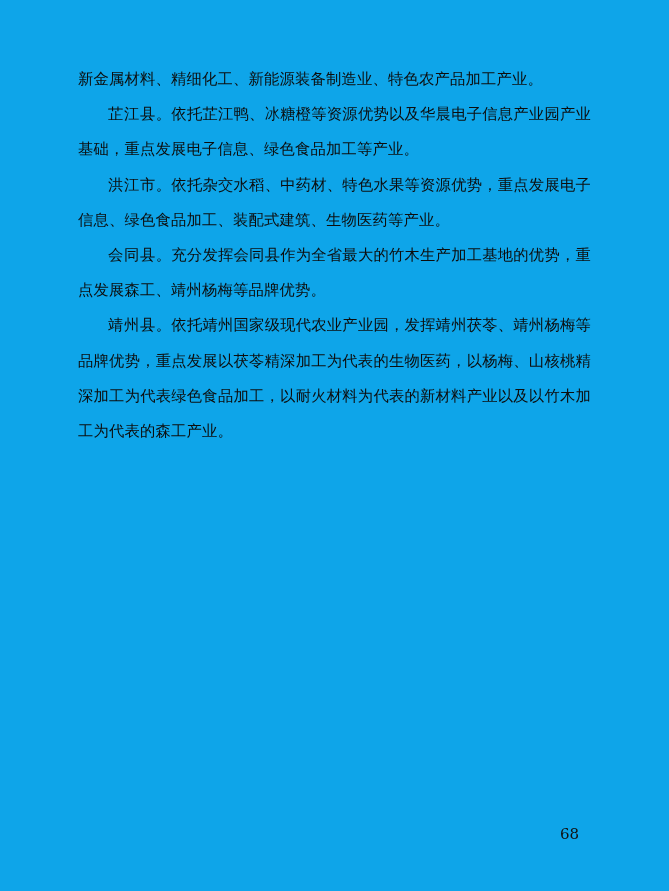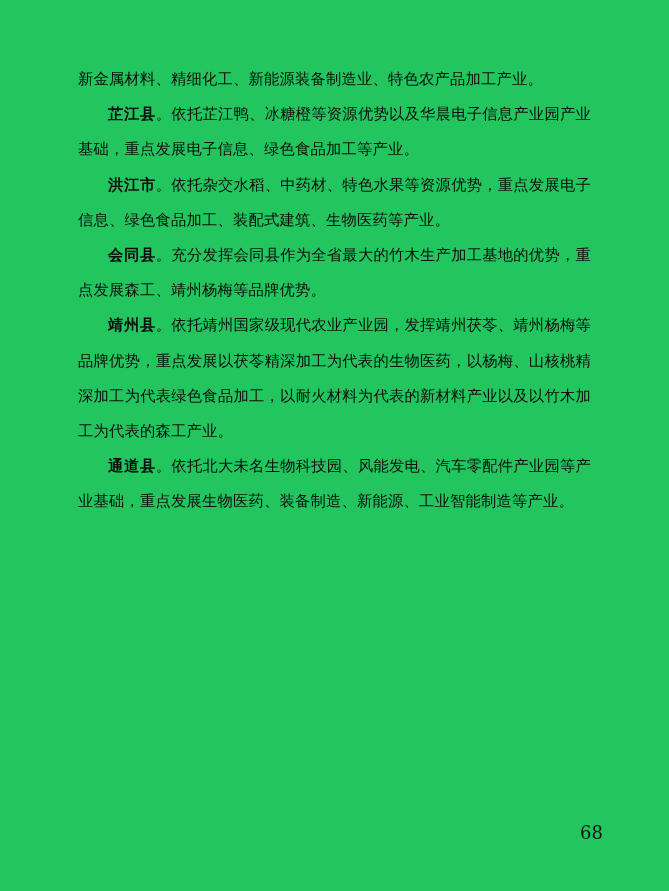--- a/index.html
+++ b/index.html
@@ -13,46 +13,46 @@
     font-family: "DejaVu Serif", "Liberation Serif", serif;
     color: #000000;
     overflow: hidden;
   }
   .page {
     position: relative;
     width: 669px;
     height: 891px;
     box-sizing: border-box;
     padding: 62px 78px 40px 78px;
-    background: #22c55e;
+    background: #0ea5e9;
   }
   .doc-body {
     font-size: 15.3px;
     line-height: 35.2px;
     text-align: justify;
     text-justify: inter-ideograph;
     letter-spacing: 0.2px;
     color: #0d0d0d;
   }
   .para {
     margin: 0;
     text-indent: 0;
   }
   .para.indent {
     text-indent: 30px;
   }
   .lead {
-    font-weight: bold;
+    font-weight: normal;
     letter-spacing: 0.6px;
   }
   .page-number {
     position: absolute;
-    right: 66px;
+    right: 90px;
     bottom: 48px;
-    font-size: 18px;
+    font-size: 15px;
     font-family: "DejaVu Serif", "Liberation Serif", serif;
     color: #111111;
   }
 </style>
 </head>
 <body>
 
 <div class="page">
   <div class="doc-body">
 
@@ -61,18 +61,17 @@
     <p class="para indent"><span class="lead">芷江县</span><span>。依托芷江鸭、冰糖橙等资源优势以及华晨电子信息产业园产业基础，重点发展电子信息、绿色食品加工等产业。</span></p>
 
 
     <p class="para indent"><span class="lead">洪江市</span><span>。依托杂交水稻、中药材、特色水果等资源优势，重点发展电子信息、绿色食品加工、装配式建筑、生物医药等产业。</span></p>
 
 
     <p class="para indent"><span class="lead">会同县</span><span>。充分发挥会同县作为全省最大的竹木生产加工基地的优势，重点发展森工、靖州杨梅等品牌优势。</span></p>
 
     <p class="para indent"><span class="lead">靖州县</span><span>。依托靖州国家级现代农业产业园，发挥靖州茯苓、靖州杨梅等品牌优势，重点发展以茯苓精深加工为代表的生物医药，以杨梅、山核桃精深加工为代表绿色食品加工，以耐火材料为代表的新材料产业以及以竹木加工为代表的森工产业。</span></p>
 
-    <p class="para indent"><span class="lead">通道县</span><span>。依托北大未名生物科技园、风能发电、汽车零配件产业园等产业基础，重点发展生物医药、装备制造、新能源、工业智能制造等产业。</span></p>
 
   </div>
 
   <div class="page-number">68</div>
 </div>
 
 </body></html>

